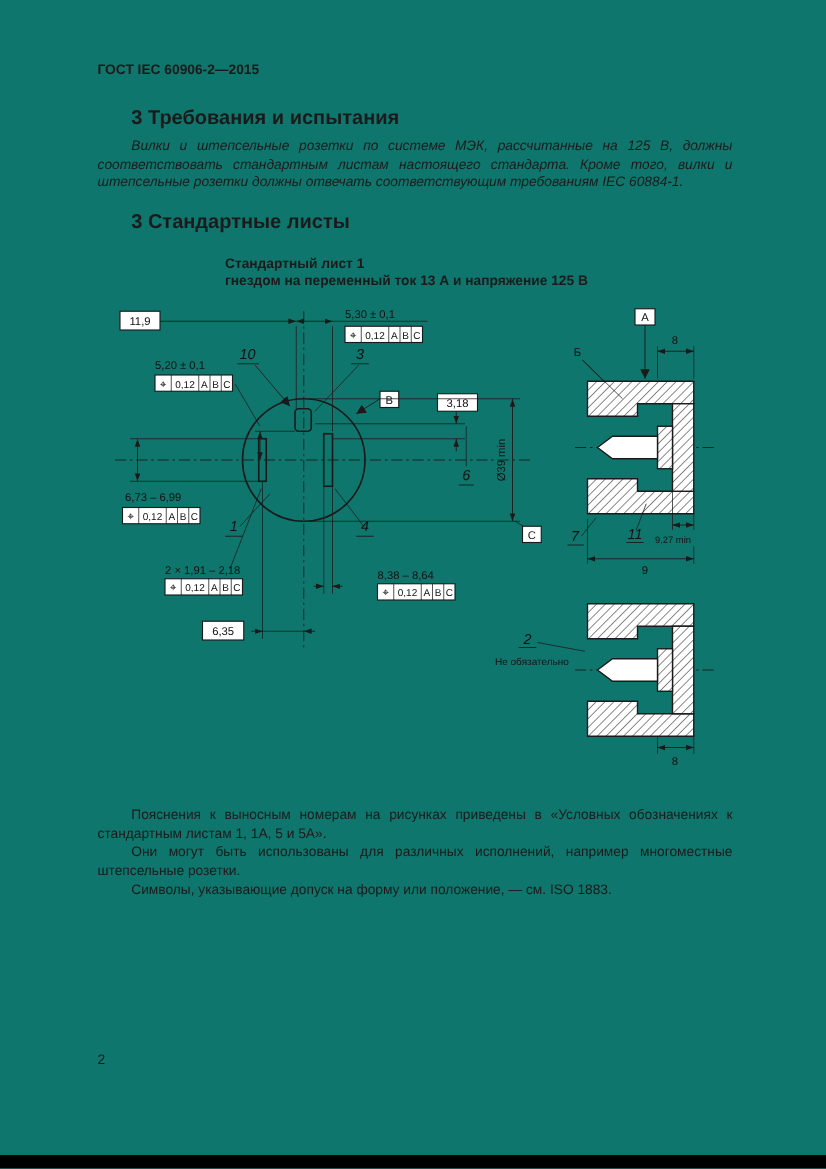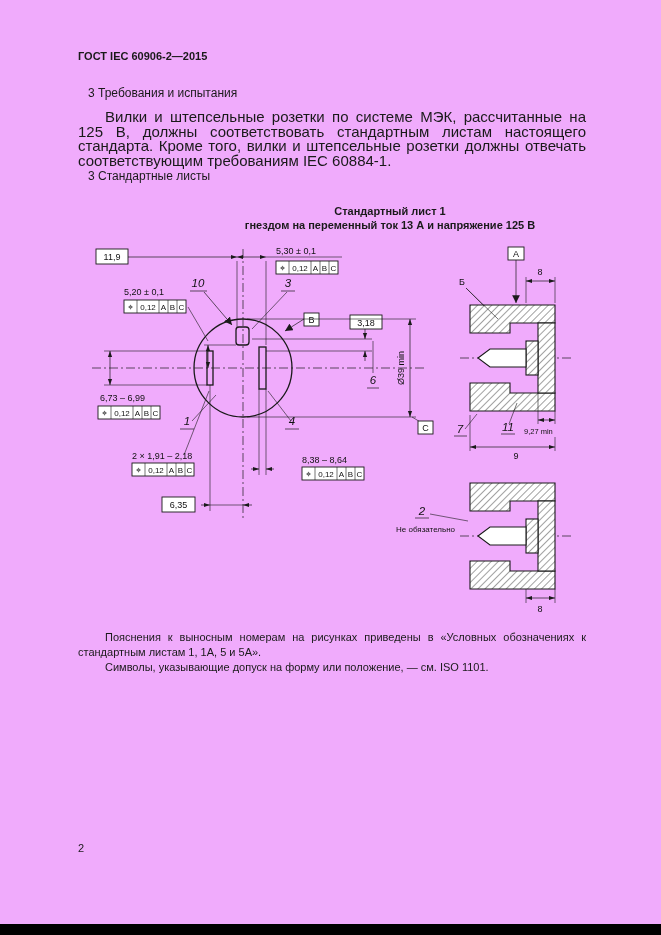--- a/index.html
+++ b/index.html
@@ -1,24 +1,24 @@
 <!DOCTYPE html>
 <html><head>
 <meta charset="utf-8">
 <style>
   html,body{margin:0;padding:0;background:#9a9a9a;}
-  .page{position:relative;width:661px;height:935px;background:#f0abfc;margin:0 auto;
+  .page{position:relative;width:661px;height:935px;background:#0f766e;margin:0 auto;
         font-family:"Liberation Sans",sans-serif;color:#1a1a1a;overflow:hidden;}
   .doc-header{position:absolute;left:78px;top:50px;font-size:11px;font-weight:bold;}
-  .sec-title{position:absolute;left:88px;font-size:12px;font-weight:normal;margin:0;}
-  .body-text{position:absolute;left:78px;width:508px;font-size:15px;line-height:14.5px;
-             text-align:justify;text-indent:27px;margin:0;}
-  .sheet-head{position:absolute;left:180px;top:204px;width:420px;text-align:center;
+  .sec-title{position:absolute;left:105px;font-size:16px;font-weight:bold;margin:0;}
+  .body-text{position:absolute;left:78px;width:508px;font-size:11px;line-height:14.5px;
+             text-align:justify;text-indent:27px;margin:0;font-style:italic;}
+  .sheet-head{position:absolute;left:180px;top:204px;width:420px;
               font-size:11px;font-weight:bold;line-height:14px;}
-  .notes{position:absolute;left:78px;top:630px;width:508px;font-size:11px;line-height:15px;}
+  .notes{position:absolute;left:78px;top:645px;width:508px;font-size:11px;line-height:15px;}
   .notes p{margin:0;text-indent:27px;text-align:justify;}
   .page-number{position:absolute;left:78px;top:842px;font-size:11px;}
   .bottom-bar{position:absolute;left:0;bottom:0;width:100%;height:11px;background:#000;}
   .drawing{position:absolute;left:80px;top:243px;}
   
   svg text{font-family:"Liberation Sans",sans-serif;font-size:9px;fill:#111;}
   .callout{font-size:11.5px;font-style:italic;}
   .small{font-size:7.5px;}
   .f8{font-size:8px;}
   .obj{fill:none;stroke:#1a1a1a;stroke-width:1.3;}
@@ -303,18 +303,19 @@
     <g>
       <line class="thin" x1="446" y1="346" x2="446" y2="360"></line>
       <line class="thin" x1="475" y1="346" x2="475" y2="360"></line>
       <line class="dim" x1="446" y1="355" x2="475" y2="355" marker-start="url(#arr)" marker-end="url(#arr)"></line>
       <text x="460" y="369" text-anchor="middle">8</text>
     </g>
   </svg>
 
   <div class="notes">
     <p>Пояснения к выносным номерам на рисунках приведены в «Условных обозначениях к стандартным листам 1, 1А, 5 и 5А».</p>
-    <p>Символы, указывающие допуск на форму или положение, — см. ISO 1101.</p>
+    <p>Они могут быть использованы для различных исполнений, например многоместные штепсельные розетки.</p>
+    <p>Символы, указывающие допуск на форму или положение, — см. ISO 1883.</p>
   </div>
 
   <div class="page-number">2</div>
   <div class="bottom-bar"></div>
 </div>
 
 </body></html>

